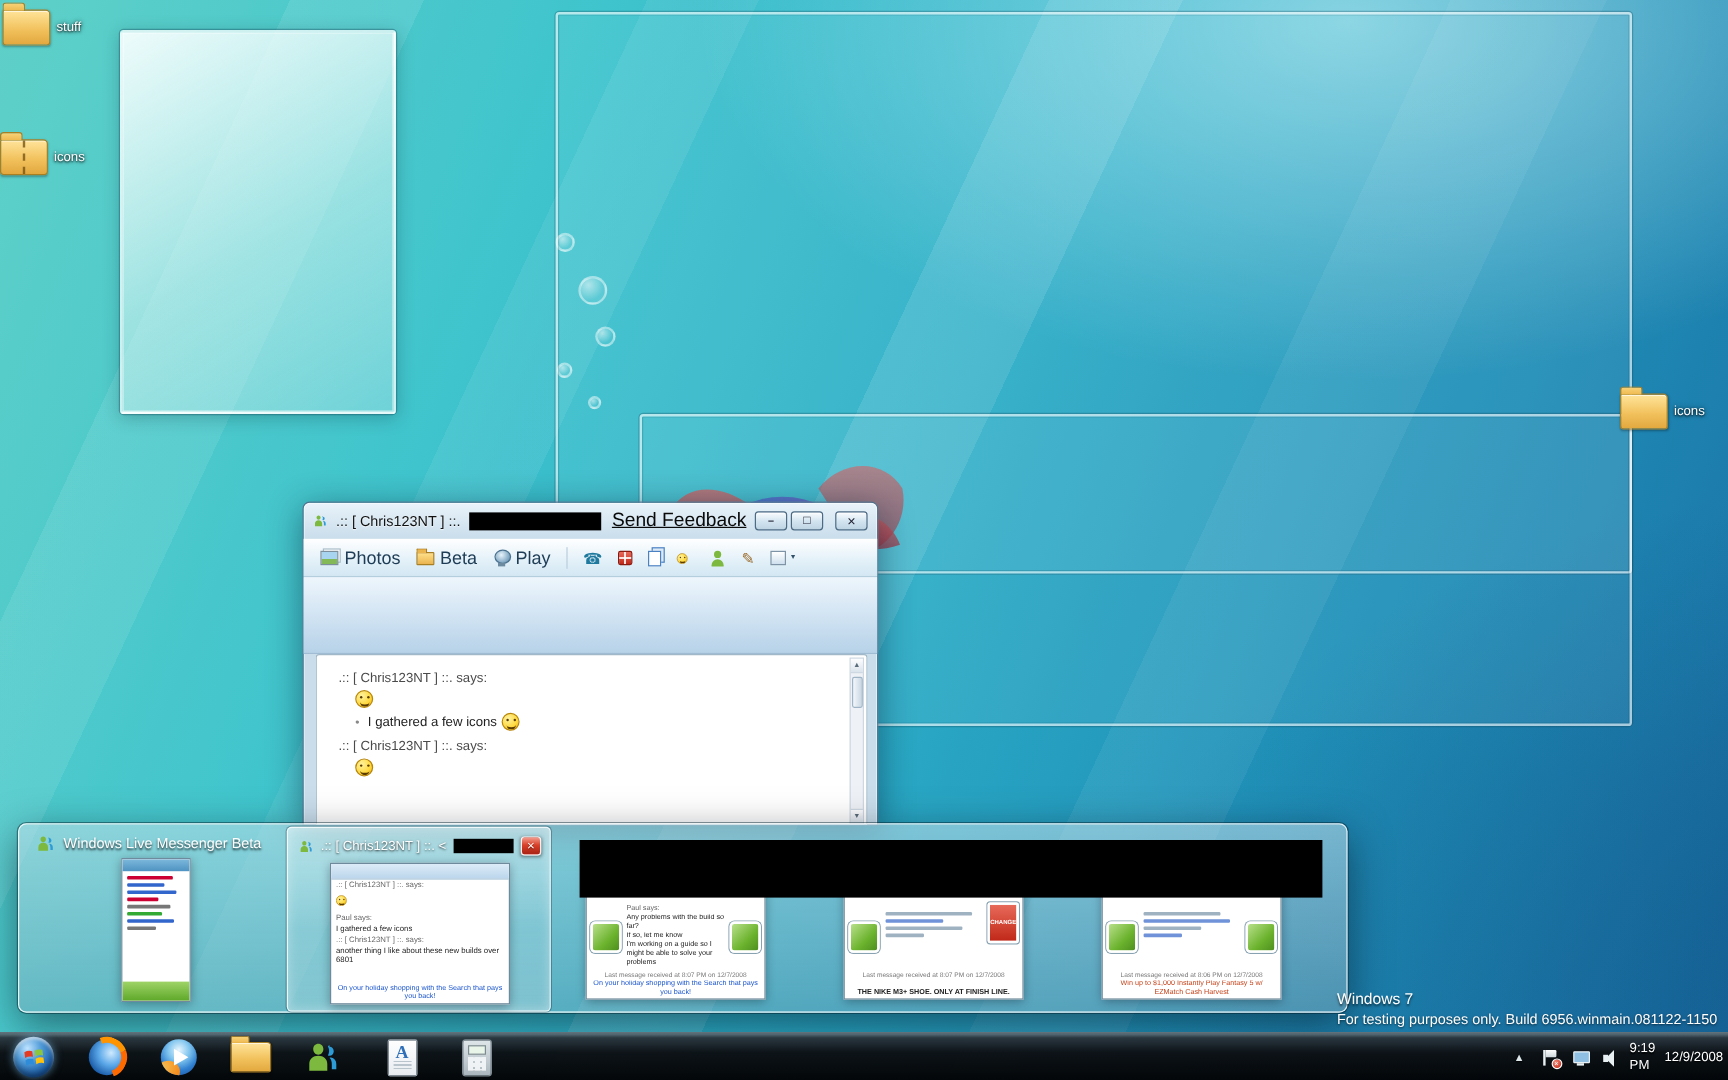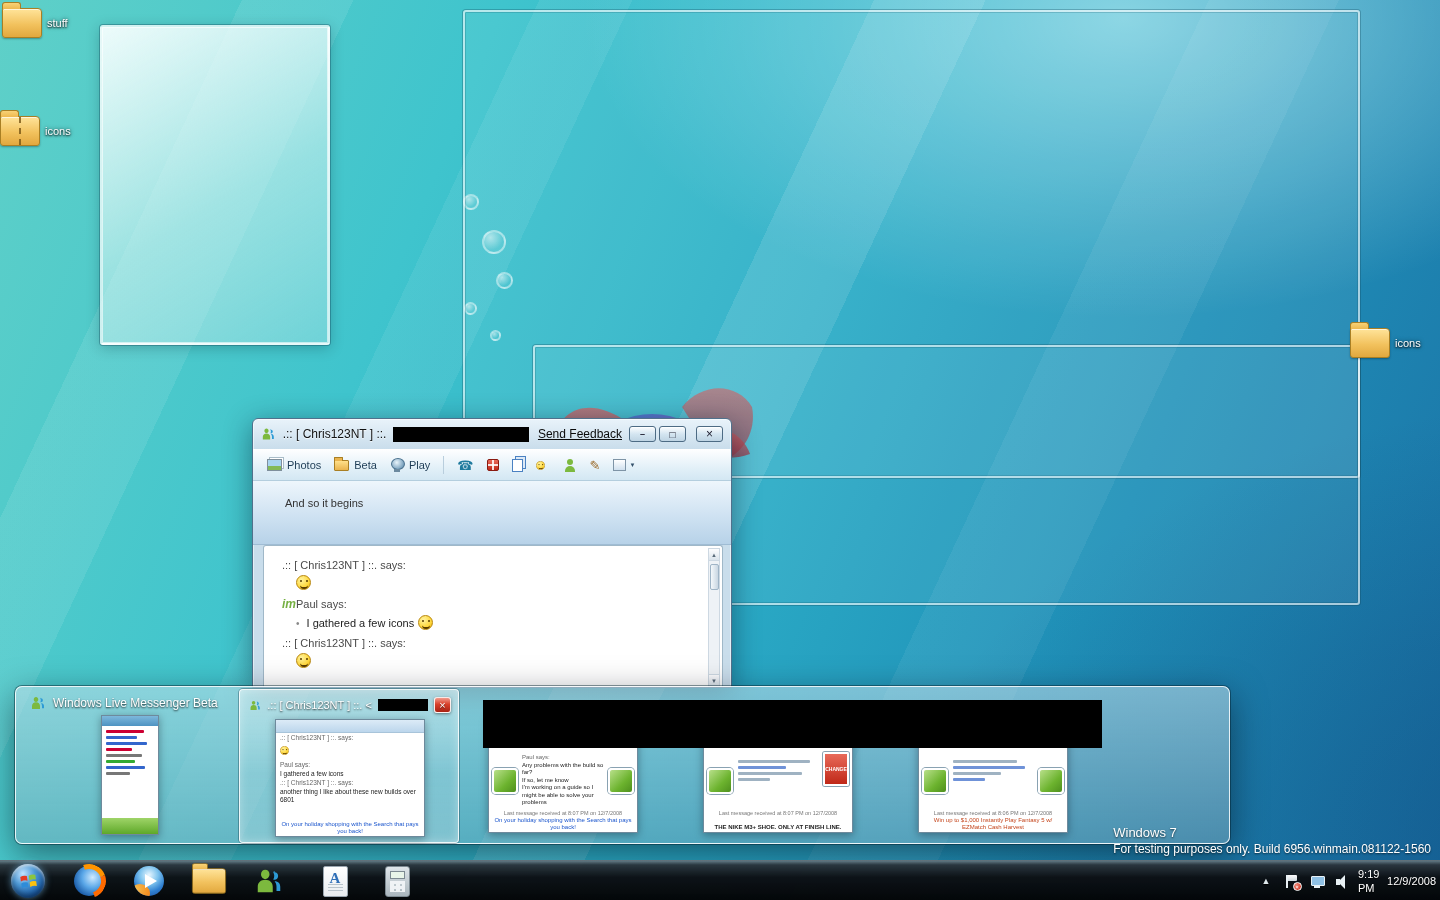--- a/index.html
+++ b/index.html
@@ -27,32 +27,32 @@
 .folder::before{content:"";position:absolute;top:-7px;left:-1px;width:17px;height:6px;background:linear-gradient(#f8d277,#eeb94f);
  border:1px solid #a97f24;border-bottom:none;border-radius:3px 3px 0 0}
 .folder.zip::after{content:"";position:absolute;left:18px;top:0;bottom:0;border-left:2px dashed rgba(120,85,20,.8)}
 
 .win{position:absolute;left:252px;top:418px;width:480px;height:270px;border-radius:6px 6px 0 0;
  background:linear-gradient(180deg,#e9f3fa,#c9ddeb 30px,#c9ddeb);border:1px solid #50718c;
  box-shadow:inset 0 0 0 1px rgba(255,255,255,.5), 0 6px 28px rgba(0,20,40,.45)}
 .titlebar{height:30px;display:flex;align-items:center;gap:7px;padding:0 8px}
 .tb-title{font-size:12px;color:#111;text-shadow:0 1px 1px rgba(255,255,255,.8);white-space:nowrap}
 .redact{display:inline-block;width:148px;height:15px;background:#000}
-.feedback{font-size:12px;color:#0a0a0a;text-decoration:underline;margin-left:2px;white-space:nowrap}
+.feedback{font-size:16px;color:#0a0a0a;text-decoration:underline;margin-left:2px;white-space:nowrap}
 .win-btns{margin-left:auto;display:flex;gap:3px}
 .win-btn{width:27px;height:16px;border:1px solid #4d6b84;border-radius:3px;display:flex;align-items:center;justify-content:center;
  font-size:9px;color:#223;background:linear-gradient(rgba(255,255,255,.85),rgba(205,225,238,.4) 50%,rgba(172,198,216,.5));
  box-shadow:inset 0 1px 0 rgba(255,255,255,.85)}
 .win-btn.close{margin-left:7px}
 .g-min::before{content:"–";font-weight:bold}
 .g-max::before{content:"□";font-size:10px}
 .g-close::before{content:"×";font-size:12px}
 .toolbar{height:32px;display:flex;align-items:center;gap:13px;padding:0 14px;
  background:linear-gradient(#fdfeff,#e2f0f8 60%,#d3e7f3);border-top:1px solid #fff;border-bottom:1px solid #b4cede}
-.tbtn{display:flex;align-items:center;gap:5px;font-size:11px;color:#1e3c55}
+.tbtn{display:flex;align-items:center;gap:5px;font-size:15px;color:#1e3c55}
 .tsep{width:1px;height:18px;background:#b9cedd}
 .i-photos{width:15px;height:12px;border:1px solid #7e8f9c;background:linear-gradient(#a8d4f0 0 55%,#83b957 55% 100%);
  box-shadow:2px -2px 0 -1px #fff,2px -2px 0 0 #a9bcc8}
 .i-files{width:15px;height:11px;background:linear-gradient(#ffe08a,#eab44e);border:1px solid #a97f24;border-radius:1px;position:relative}
 .i-files::before{content:"";position:absolute;top:-4px;left:-1px;width:7px;height:3px;background:#eab44e;border:1px solid #a97f24;border-bottom:none;border-radius:1px 1px 0 0}
 .i-video{width:14px;height:14px;position:relative}
 .i-video::before{content:"";position:absolute;left:1px;top:0;width:12px;height:10px;border-radius:50%;
  background:radial-gradient(circle at 40% 35%,#e8f4fb,#7da4c0 70%,#4a718e);border:1px solid #4a718e}
 .i-video::after{content:"";position:absolute;left:4px;bottom:0;width:6px;height:3px;background:#6c8aa0}
 .i-call::before{content:"☎";font-size:13px;color:#1f7a9e}
@@ -83,21 +83,21 @@
 .smiley::before{content:"";position:absolute;left:3px;top:4px;width:2px;height:2px;border-radius:50%;background:#5a3c00;box-shadow:6px 0 0 #5a3c00}
 .smiley::after{content:"";position:absolute;left:3px;top:6px;width:8px;height:5px;border-radius:0 0 8px 8px;border-bottom:2px solid #5a3c00}
 .smiley.sm{transform:scale(.6);transform-origin:left center}
 .scrollbar{position:absolute;top:2px;bottom:0;right:2px;width:12px;background:#eef2f6;border:1px solid #cdd8e2;
  display:flex;flex-direction:column;align-items:center}
 .sb-arrow{height:12px;width:100%;display:flex;align-items:center;justify-content:center;font-size:6px;color:#5a6b7a;
  background:linear-gradient(#fdfdfe,#dbe4ec);border-bottom:1px solid #cdd8e2}
 .sb-arrow.down{margin-top:auto;border-top:1px solid #cdd8e2;border-bottom:none}
 .sb-thumb{width:9px;height:26px;margin-top:3px;border-radius:2px;background:linear-gradient(90deg,#f4f8fb,#c9d6e2);border:1px solid #9fb4c6}
 
-.flyout{position:absolute;left:15px;top:686px;width:1215px;height:158px;border-radius:7px;
+.flyout{position:absolute;left:15px;top:686px;width:1108px;height:158px;border-radius:7px;
  background:linear-gradient(rgba(195,222,232,.55),rgba(128,168,184,.48));border:1px solid rgba(255,255,255,.85);
  box-shadow:0 0 0 1px rgba(0,30,45,.45), 0 10px 34px rgba(0,10,20,.5)}
 .fly-header{position:absolute;left:14px;top:8px;display:flex;align-items:center;gap:7px;font-size:12px;color:#fff;text-shadow:0 1px 2px rgba(0,0,0,.85)}
 .thumb{position:absolute;cursor:pointer}
 .mini{position:relative;width:150px;height:118px;background:#fff;border:1px solid #6e8a9c;box-shadow:0 2px 8px rgba(0,10,20,.35);overflow:hidden}
 .mini-header{height:13px;background:linear-gradient(#dcebf7,#bcd6ec);border-bottom:1px solid #a8c4da}
 .m-line{font-size:6.5px;line-height:8px;color:#222;padding:1px 4px 0;white-space:nowrap;overflow:hidden}
 .m-says{color:#666}
 .m-caption{position:absolute;left:3px;right:3px;bottom:1px;font-size:6px;line-height:7px;color:#1a55cc;text-align:center;max-height:14px;overflow:hidden}
 .m-caption.dark{color:#222;font-weight:bold}
@@ -265,30 +265,26 @@
       <span class="tbtn">
           <span class="smiley sm"></span>
         </span>
       <span class="tbtn">
           <span class="i-person"></span>
         </span>
       <span class="tbtn i-pen"></span>
       <span class="tbtn i-more"></span>
     </div>
     <div class="chat-header">
-      <div class="ch-pm">And so it begins</div>
     </div>
     <div class="chat-area">
       <div class="msg-from">.:: [ Chris123NT ] ::. says:</div>
       <div class="msg-row">
           <span class="smiley"></span>
         </div>
-      <div class="msg-from">
-        <span class="im-logo">im</span><span>Paul says:</span>
-      </div>
       <div class="msg-row">
           <span class="bullet"></span>
           <span>I gathered a few icons</span>
           <span class="smiley"></span>
         </div>
       <div class="msg-from">.:: [ Chris123NT ] ::. says:</div>
       <div class="msg-row">
           <span class="smiley"></span>
         </div>
       <div class="scrollbar">
@@ -395,21 +391,21 @@
         <div class="m-meta">Last message received at 8:06 PM on 12/7/2008</div>
         <div class="m-caption red">Win up to $1,000 Instantly Play Fantasy 5 w/ EZMatch Cash Harvest</div>
       </div>
     </div>
   </div>
 
   <div class="redact-bar"></div>
 
   <div class="watermark">
     <div class="wm-brand">Windows 7</div>
-    <div class="wm-build">For testing purposes only. Build 6956.winmain.081122-1560</div>
+    <div class="wm-build">For testing purposes only. Build 6956.winmain.081122-1150</div>
   </div>
 
   <div class="taskbar">
     <div class="tb-item" style="left:6px;width:44px">
       <div class="orb">
         <svg width="17" height="16" viewBox="0 0 18 16">
           <g transform="rotate(-8 9 8)">
             <path d="M1 2.5 Q4.5 1 8 2.5 L8 7.5 Q4.5 6 1 7.5 Z" fill="#e43b24"></path>
             <path d="M10 2.5 Q13.5 1 17 2.5 L17 7.5 Q13.5 6 10 7.5 Z" fill="#8cc63e"></path>
             <path d="M1 9.5 Q4.5 8 8 9.5 L8 14.5 Q4.5 13 1 14.5 Z" fill="#2f8cd8"></path>

